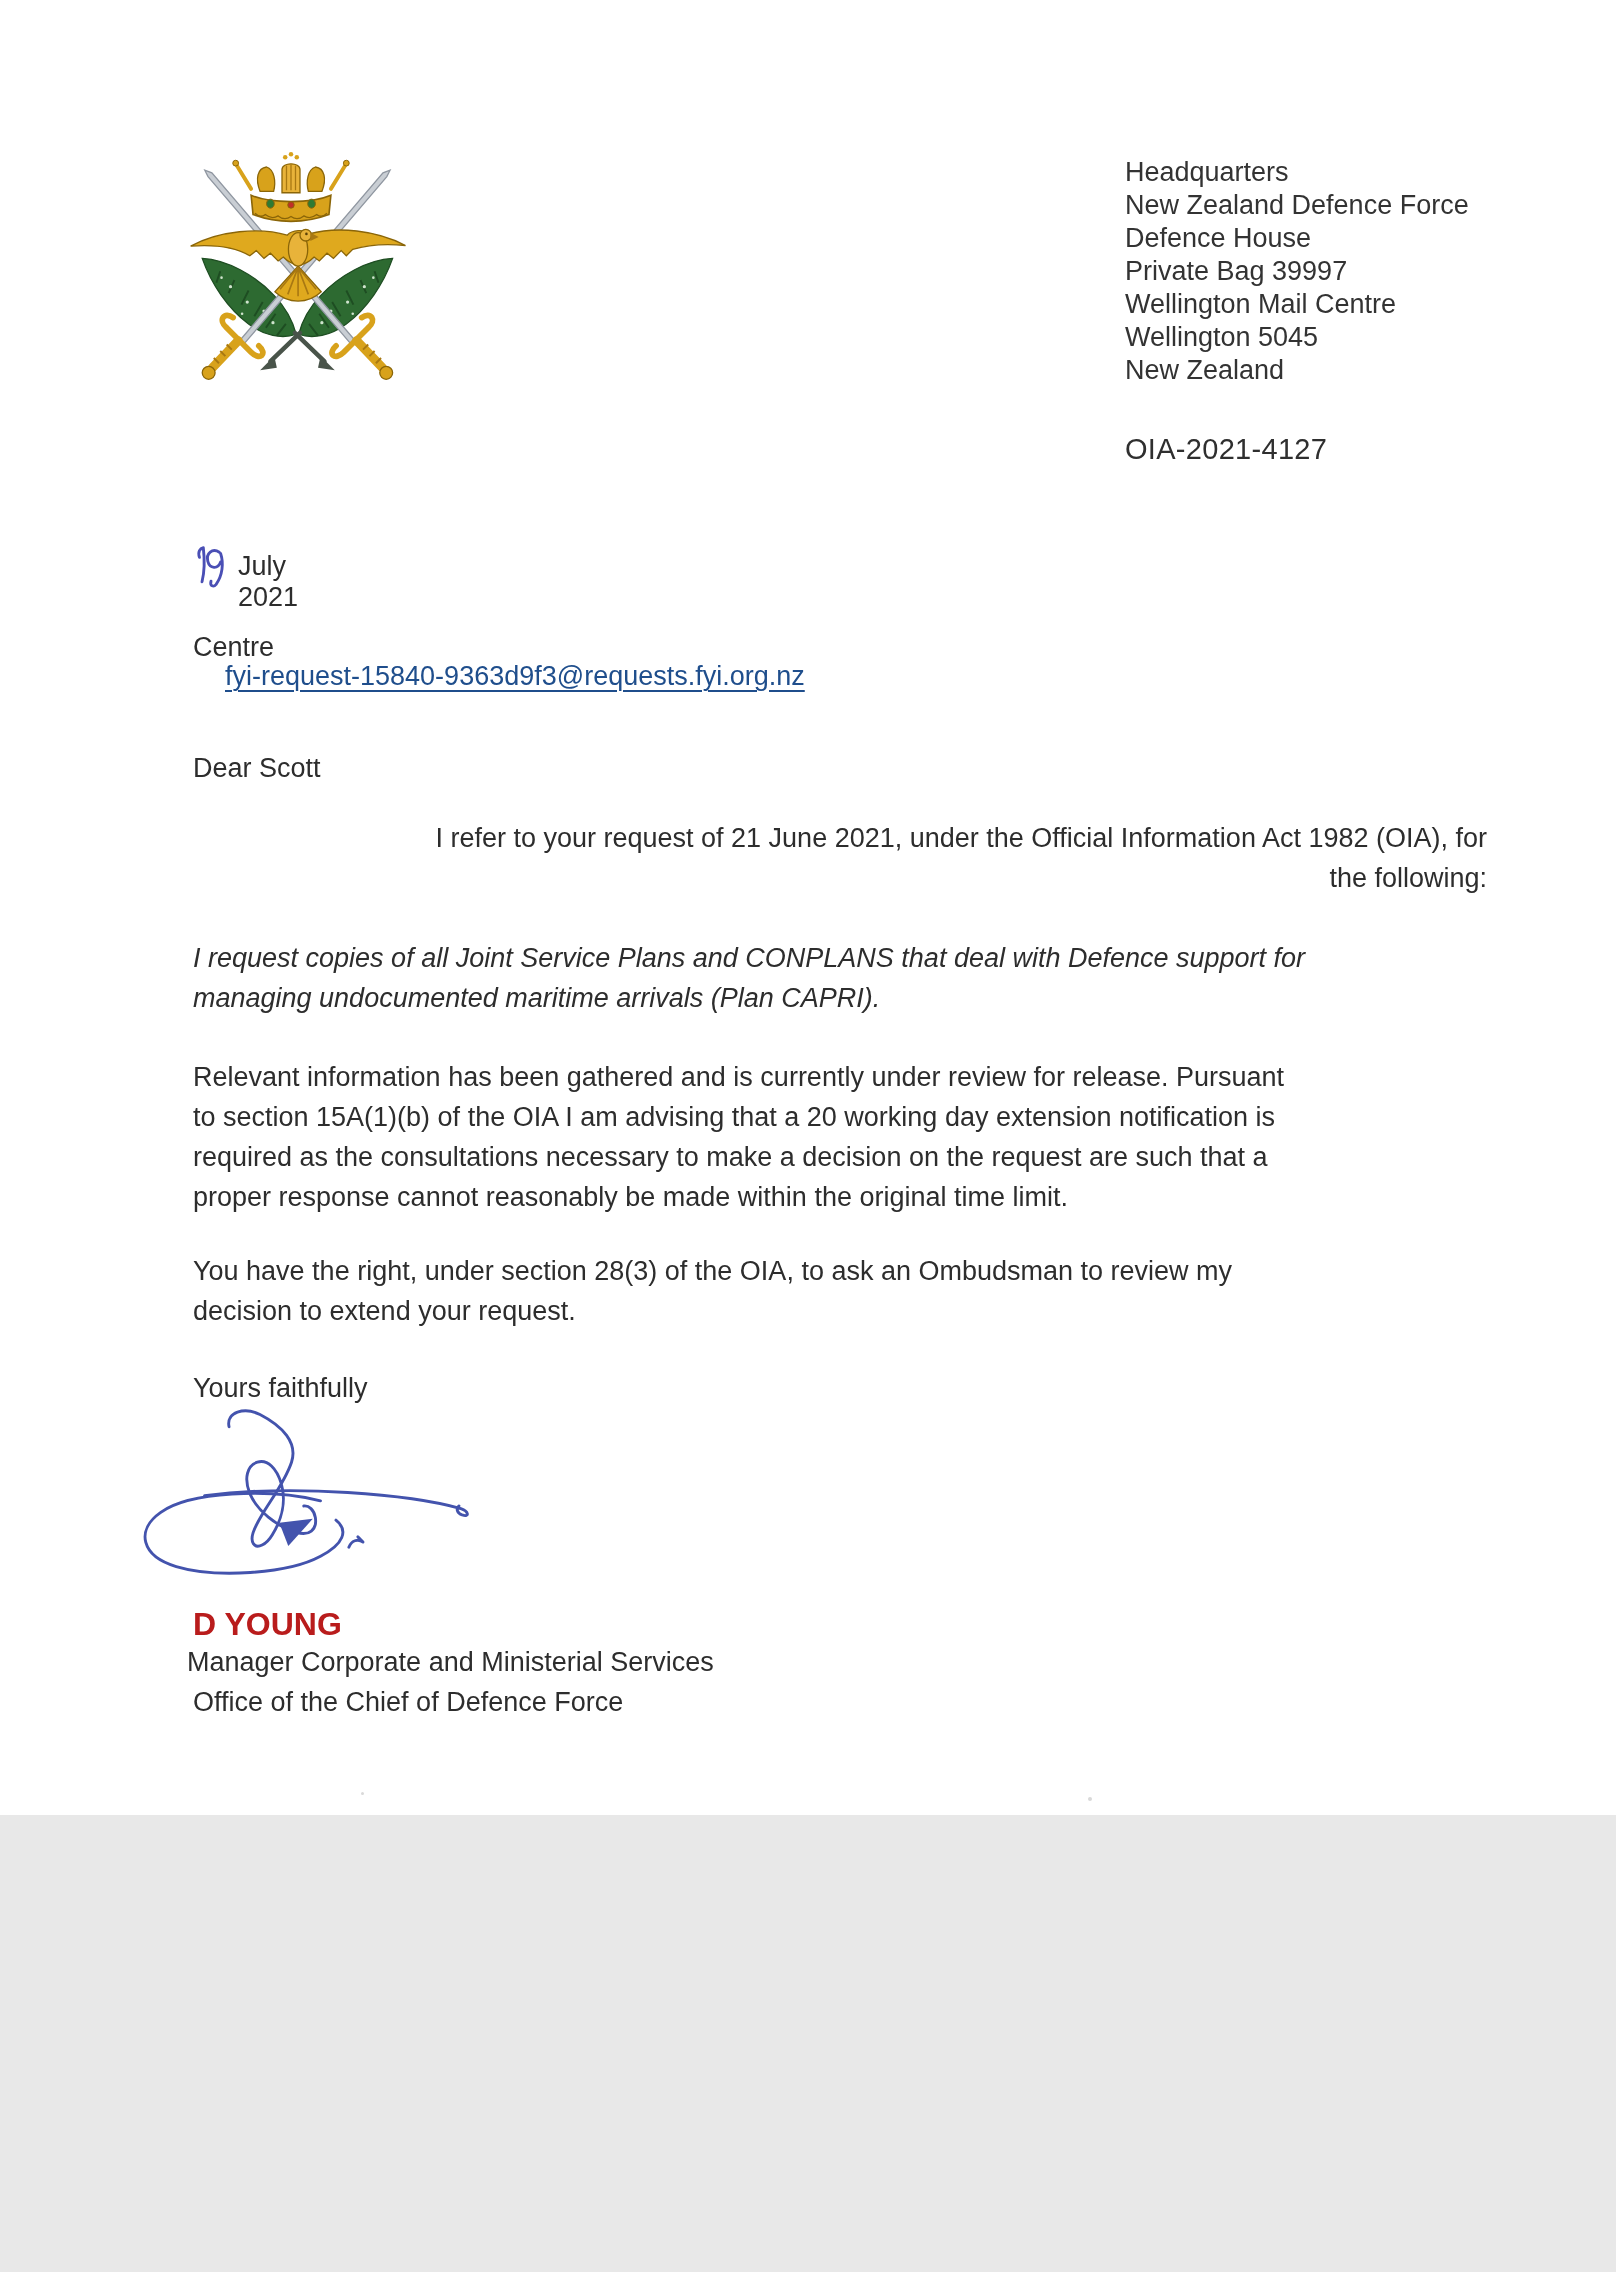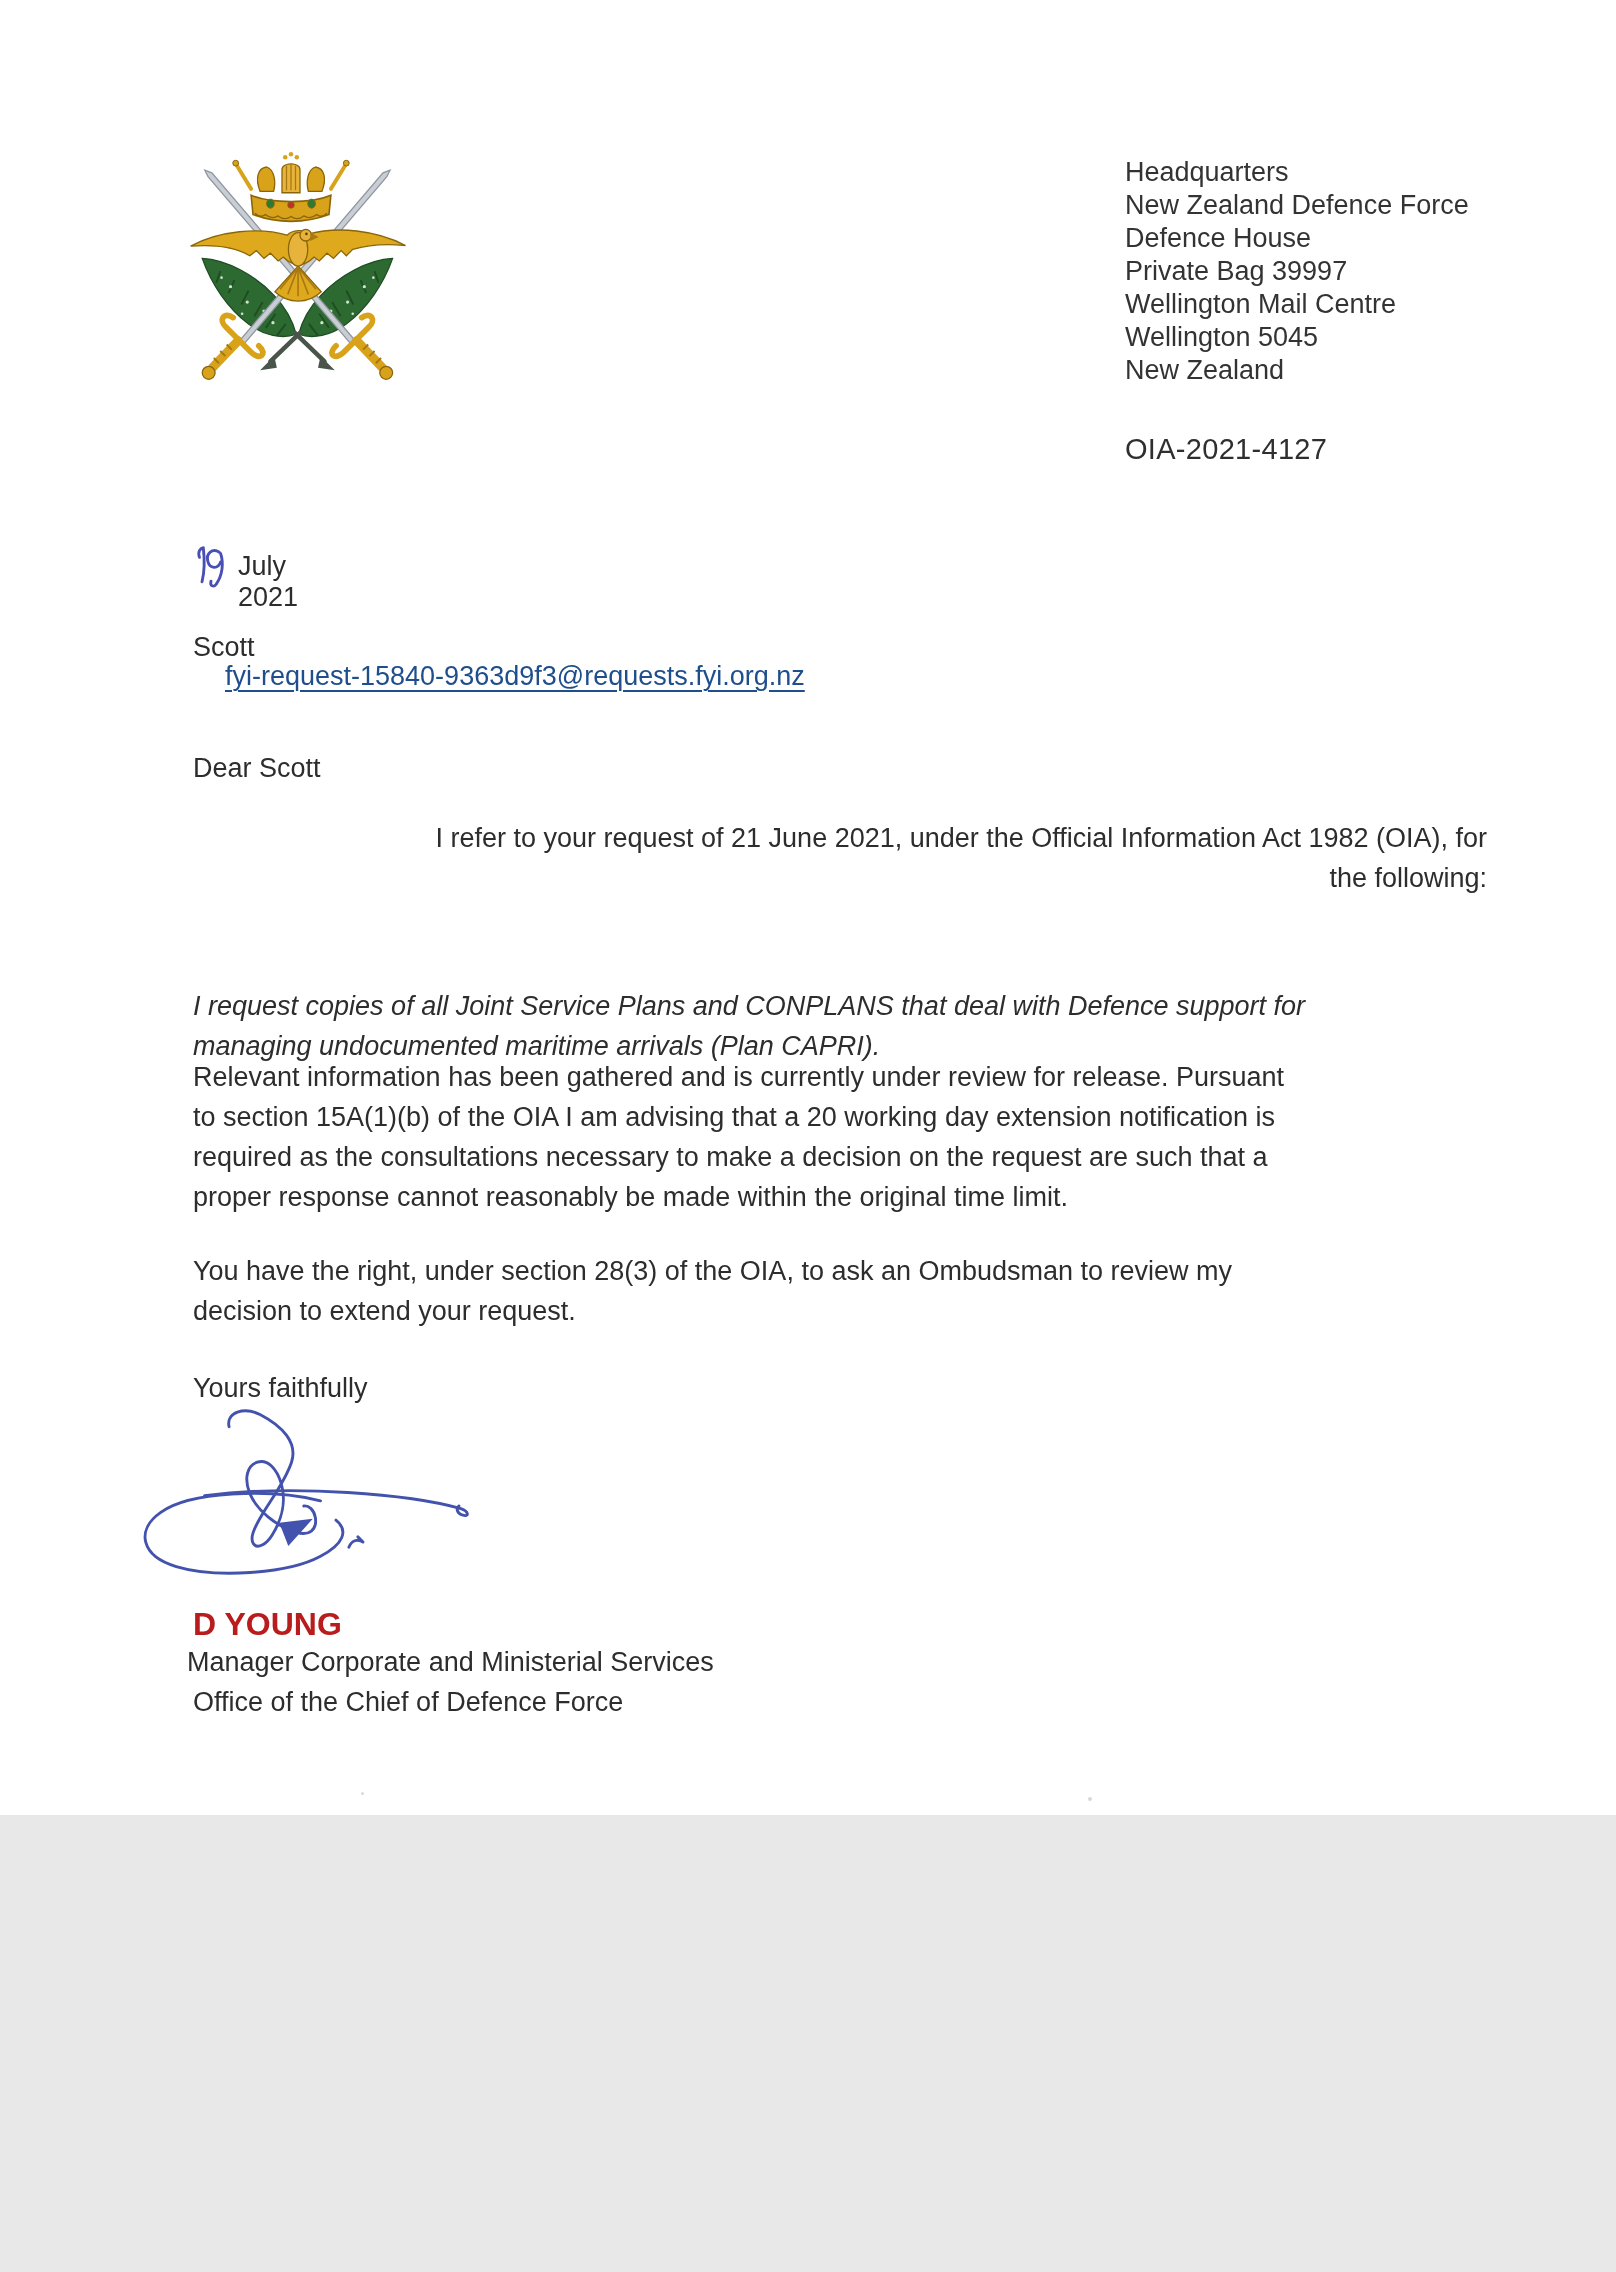--- a/index.html
+++ b/index.html
@@ -26,21 +26,21 @@
   .date-line .month { position:absolute; left: 45px; top: 10.3px; font-size: 27px; color:#2d2d2d; }
   .recipient-name { left: 193px; top: 632px; font-size: 27px; }
   .recipient-email {
     left: 193px; top: 661px; font-size: 27px;
     color: #1f4e8c; text-decoration: underline;
     text-decoration-thickness: 1.9px; text-underline-offset: 4.5px; margin-left: 32px;
   }
   .salutation { left: 193px; top: 753px; font-size: 27px; }
   .para { left: 193px; width: 1294px; font-size: 27px; line-height: 40px; }
   .p-intro { top: 818px; text-align: right; }
-  .p-quote { top: 938px; font-style: italic; margin-top: 48px; }
+  .p-quote { top: 938px; font-style: italic; }
   .p-ext { top: 1057px; }
   .p-omb { top: 1251px; }
   .closing { left: 193px; top: 1373px; font-size: 27px; }
   .sig-name { left: 193px; top: 1606px; font-size: 32px; font-weight: bold; color:#b91c1c; }
   .sig-title { left: 187px; top: 1647px; font-size: 27px; }
   .sig-org { left: 193px; top: 1687px; font-size: 27px; }
   .crest { left: 188px; top: 149px; }
   .signature { left: 126px; top: 1404px; }
   .day-ink { left: 191px; top: 541px; }
   .speck { position:absolute; border-radius: 50%; background:#d9d9d9; }
@@ -140,21 +140,21 @@
   <div class="abs ref">OIA-2021-4127</div>
 
   <div class="abs date-line">
     <svg class="abs day-ink" style="left:0;top:1.3px" width="36" height="50" viewBox="0 0 56 78">
       <path d="M10,24 C7,15 11,10 16,9 M16,9 C18,26 18,46 14,62" fill="none" stroke="#4a4fb5" stroke-width="4.5" stroke-linecap="round"></path>
       <path d="M41,16 C30,9 20,18 23,30 C26,42 39,43 43,31 M43,18 C48,33 46,52 36,66 C32,71 26,69 28,61" fill="none" stroke="#4a4fb5" stroke-width="4.5" stroke-linecap="round"></path>
     </svg>
     <span class="month">July 2021</span>
   </div>
 
-  <div class="abs recipient-name">Scott</div>
+  <div class="abs recipient-name">Centre</div>
   <a class="abs recipient-email" href="#">fyi-request-15840-9363d9f3@requests.fyi.org.nz</a>
 
   <div class="abs salutation">Dear Scott</div>
 
   <div class="abs para p-intro lines">I refer to your request of 21 June 2021, under the Official Information Act 1982 (OIA), for
 the following:</div>
 
   <div class="abs para p-quote lines">I request copies of all Joint Service Plans and CONPLANS that deal with Defence support for
 managing undocumented maritime arrivals (Plan CAPRI).</div>
 

